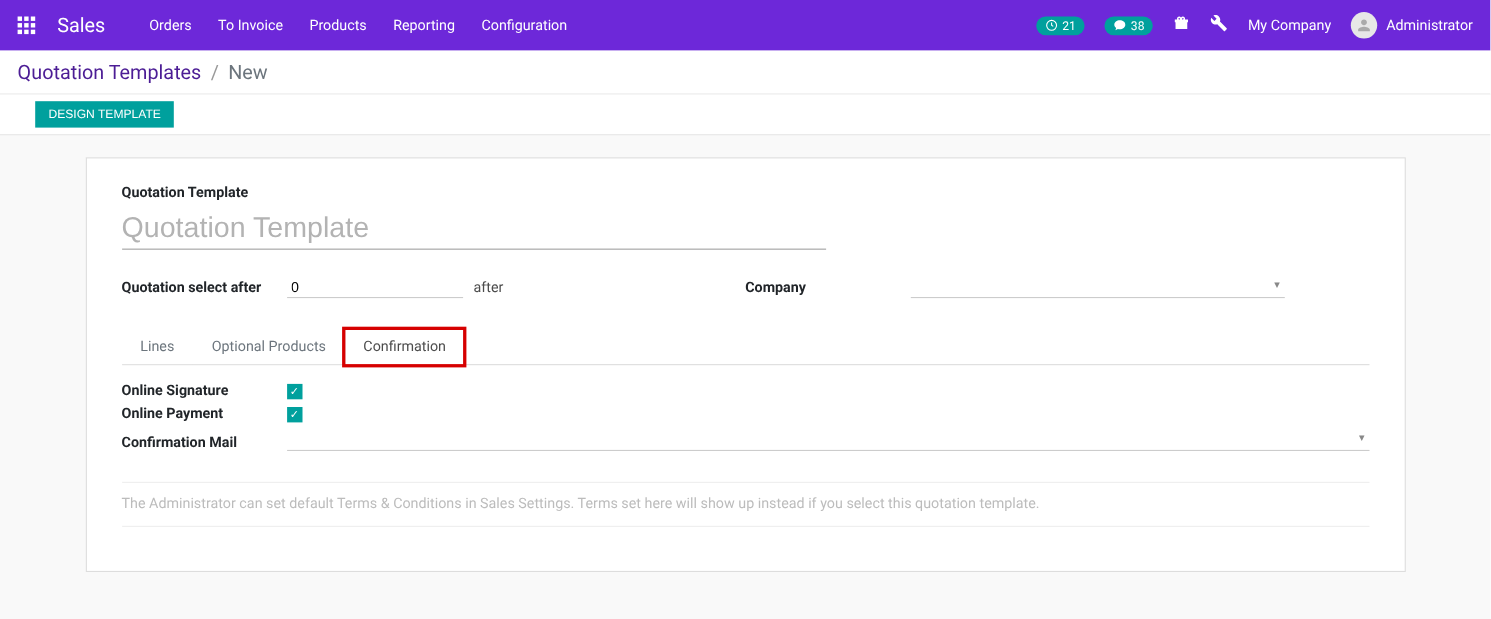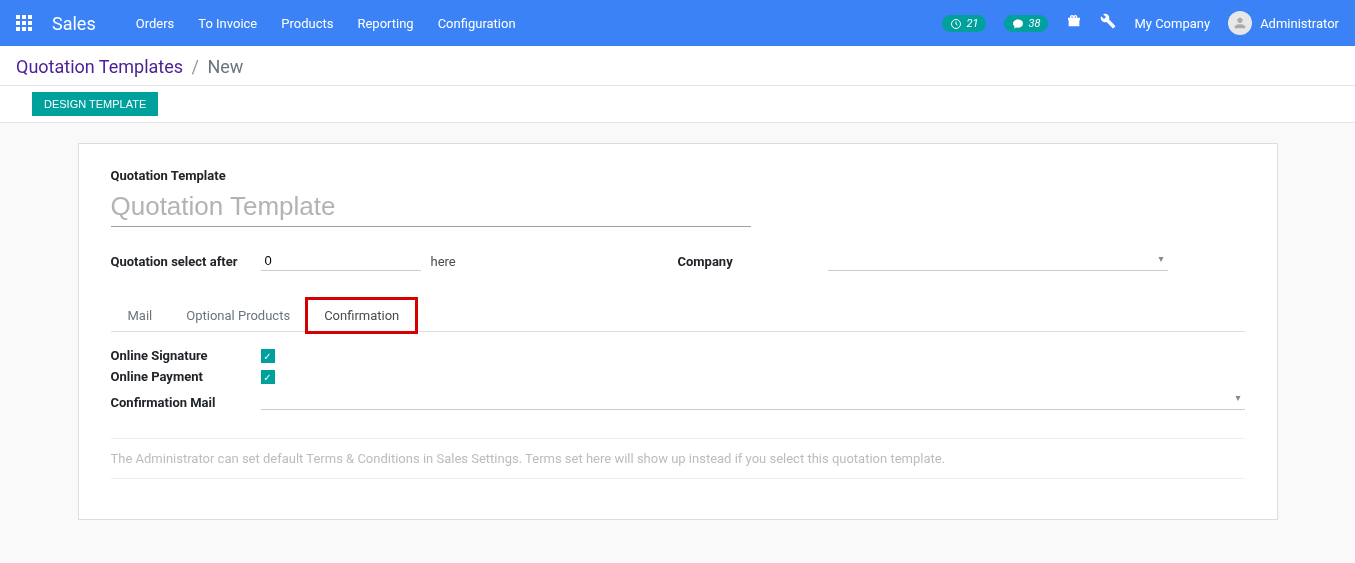--- a/index.html
+++ b/index.html
@@ -1,26 +1,26 @@
 <!DOCTYPE html>
 <html><head>
   <meta charset="utf-8">
   <style>
     * { box-sizing: border-box; margin: 0; padding: 0; }
     body { font-family: -apple-system, BlinkMacSystemFont, "Segoe UI", Roboto, "Helvetica Neue", Arial, sans-serif; font-size: 13px; color: #4c4c4c; background: #f9f9f9; width: 1355px; }
 
     
-    .navbar { background: #3b82f6; height: 46px; display: flex; align-items: center; color: #fff; padding: 0 16px; }
+    .navbar { background: #6d28d9; height: 46px; display: flex; align-items: center; color: #fff; padding: 0 16px; }
     .navbar .apps-icon { display: grid; grid-template-columns: repeat(3, 4px); grid-template-rows: repeat(3, 4px); gap: 2px; margin-right: 20px; cursor: pointer; }
     .navbar .apps-icon span { background: #fff; width: 4px; height: 4px; }
     .navbar .brand { font-size: 18px; font-weight: 400; margin-right: 40px; color: #fff; }
     .navbar .nav-links { display: flex; gap: 24px; }
     .navbar .nav-links a { color: #fff; text-decoration: none; font-size: 13px; cursor: pointer; }
     .navbar .right { margin-left: auto; display: flex; align-items: center; gap: 18px; }
-    .navbar .badge-group { display: flex; align-items: flex-end; gap: 4px; background: #00a09d; padding: 2px 8px; border-radius: 10px; font-size: 11px; cursor: pointer; font-style: italic; }
+    .navbar .badge-group { display: flex; align-items: flex-start; gap: 4px; background: #00a09d; padding: 2px 8px; border-radius: 10px; font-size: 11px; cursor: pointer; }
     .navbar .icon-btn { cursor: pointer; color: #fff; font-size: 15px; }
     .navbar .company { color: #fff; font-size: 13px; cursor: pointer; }
     .navbar .user { display: flex; align-items: center; gap: 8px; cursor: pointer; }
     .navbar .avatar { width: 24px; height: 24px; border-radius: 50%; background: #e7e7e7; display: flex; align-items: center; justify-content: center; }
     .navbar .avatar svg { width: 16px; height: 16px; fill: #aaa; }
 
     
     .control-panel { background: #fff; border-bottom: 1px solid #e5e5e5; padding: 10px 16px 0 16px; }
     .breadcrumb { font-size: 18px; margin-bottom: 8px; }
     .breadcrumb .link { color: #4c1d95; cursor: pointer; }
@@ -138,30 +138,30 @@
 
 <div class="form-sheet-bg">
   <div class="form-sheet">
     <div class="form-title-label">Quotation Template</div>
     <input class="form-title-input" placeholder="Quotation Template" style="">
 
     <div class="form-row">
       <div class="form-group">
         <div class="form-label">Quotation select after</div>
         <input class="form-input" value="0" style="">
-        <span class="form-suffix">here</span>
+        <span class="form-suffix">after</span>
       </div>
       <div class="form-group">
         <div class="form-label">Company</div>
         <div class="form-select">&nbsp;</div>
       </div>
     </div>
 
     <div class="tabs">
-      <div class="tab">Mail</div>
+      <div class="tab">Lines</div>
       <div class="tab">Optional Products</div>
       <div class="tab active highlighted">Confirmation</div>
     </div>
 
     <div class="tab-content">
       <div class="conf-row">
         <div class="conf-label">Online Signature</div>
         <span class="checkbox">✓</span>
       </div>
       <div class="conf-row">

